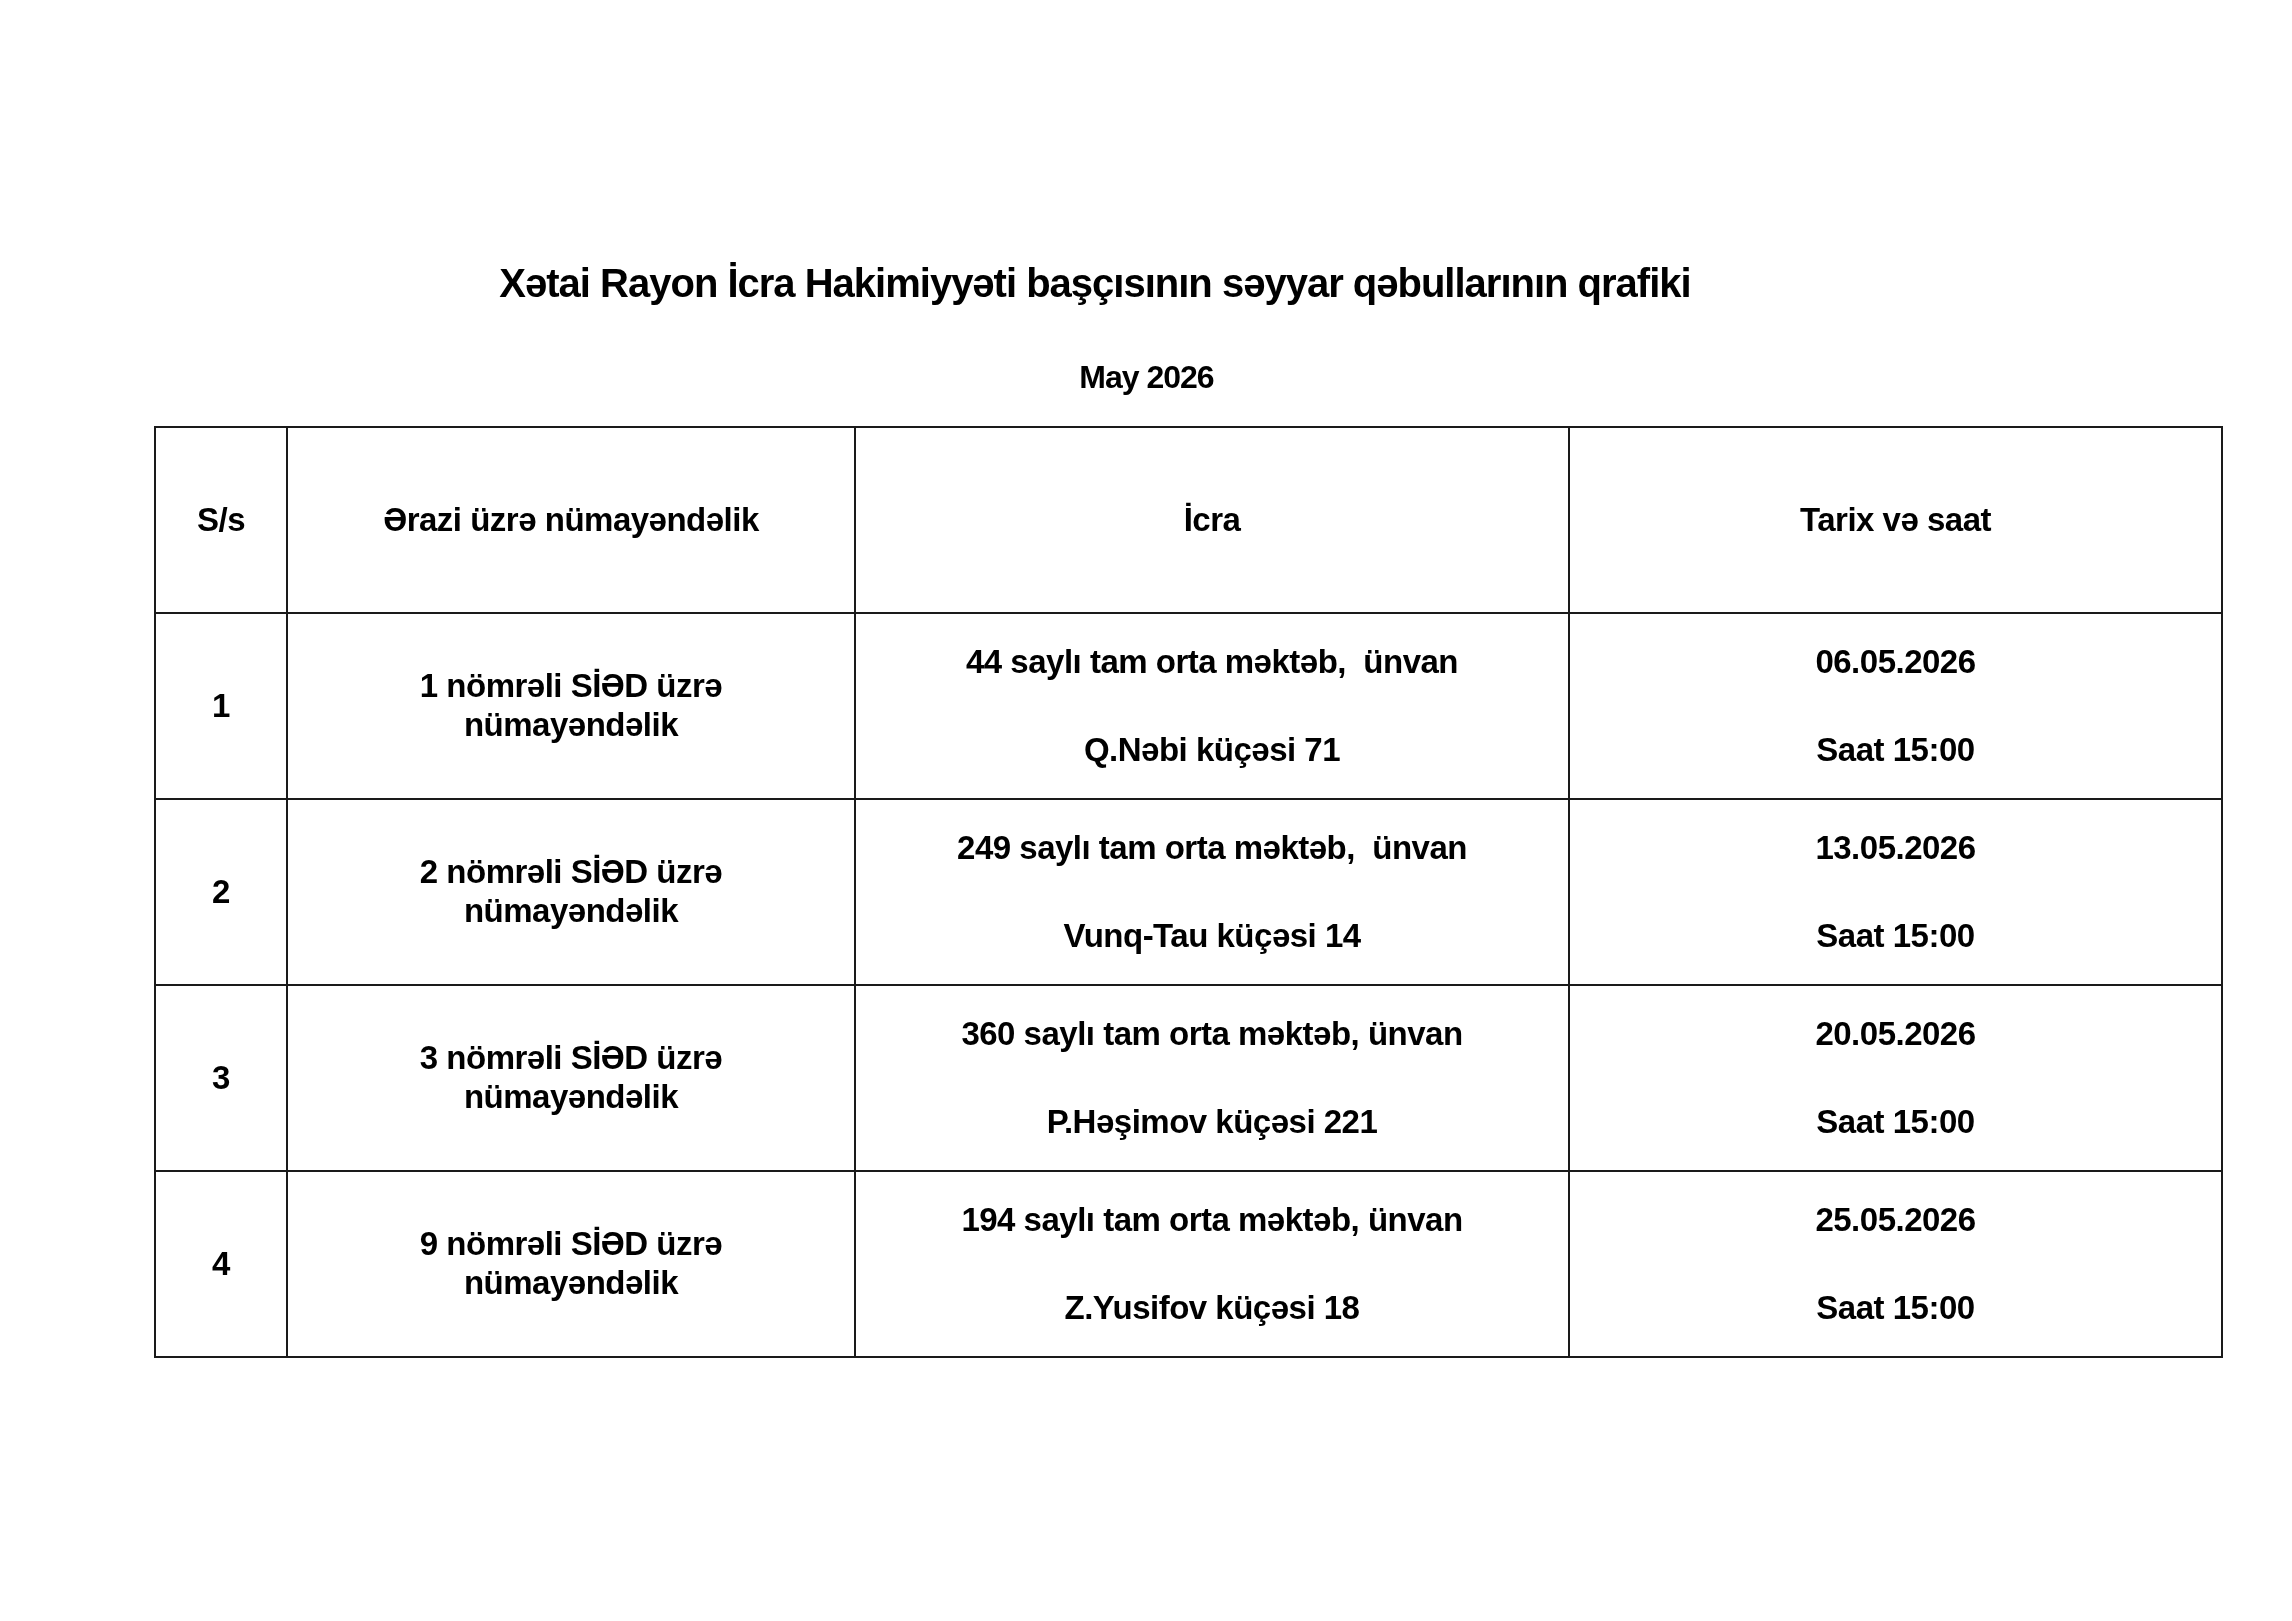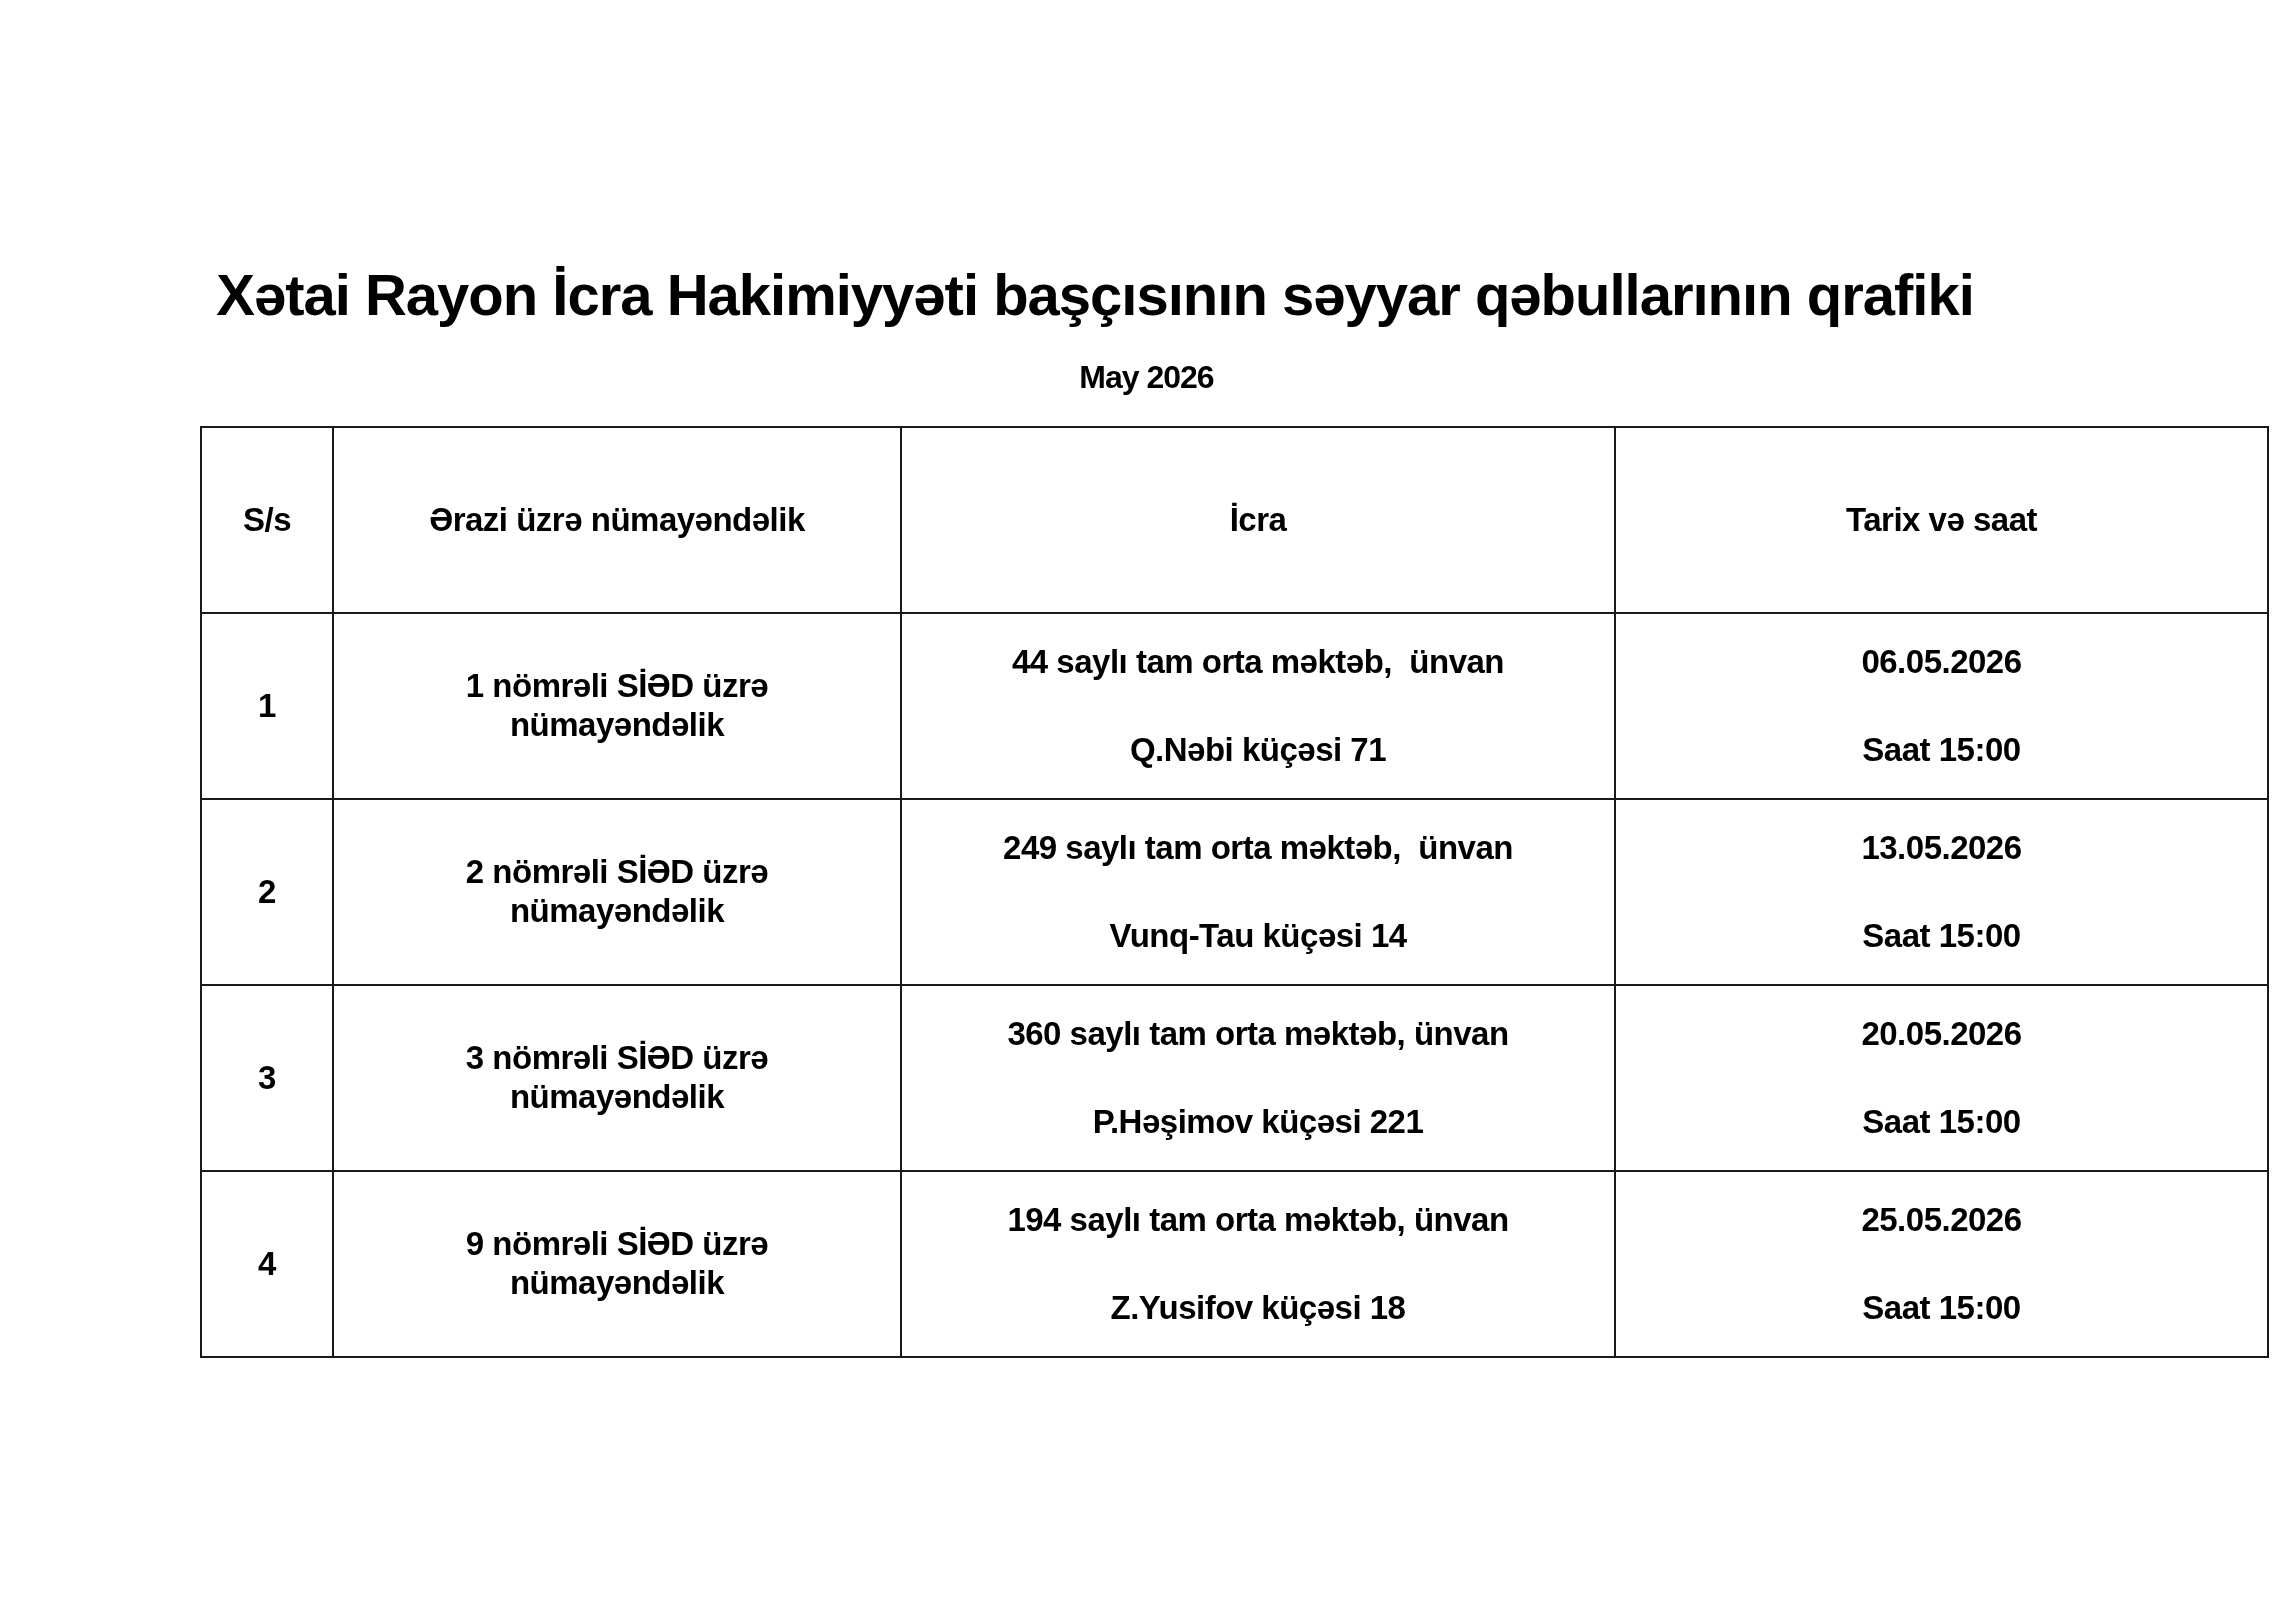--- a/index.html
+++ b/index.html
@@ -16,21 +16,21 @@
     position: absolute;
     inset: 0;
     background: #ffffff;
   }
   .title {
     position: absolute;
     top: 261px;
     left: 0;
     width: 2190px;
     text-align: center;
-    font-size: 58px;
+    font-size: 40px;
     font-weight: bold;
     letter-spacing: -1px;
     white-space: nowrap;
   }
   .subtitle {
     position: absolute;
     top: 359px;
     left: 0;
     width: 2293px;
     text-align: center;
@@ -38,21 +38,20 @@
     font-weight: bold;
     letter-spacing: -1px;
   }
   table.schedule {
     position: absolute;
     top: 426px;
     left: 154px;
     width: 2067px;
     border-collapse: collapse;
     table-layout: fixed;
-    margin-left: 46px;
   }
   table.schedule th,
   table.schedule td {
     border: 2px solid #1a1a1a;
     text-align: center;
     vertical-align: middle;
     font-weight: bold;
     font-size: 33px;
     letter-spacing: -0.5px;
     padding: 0;

